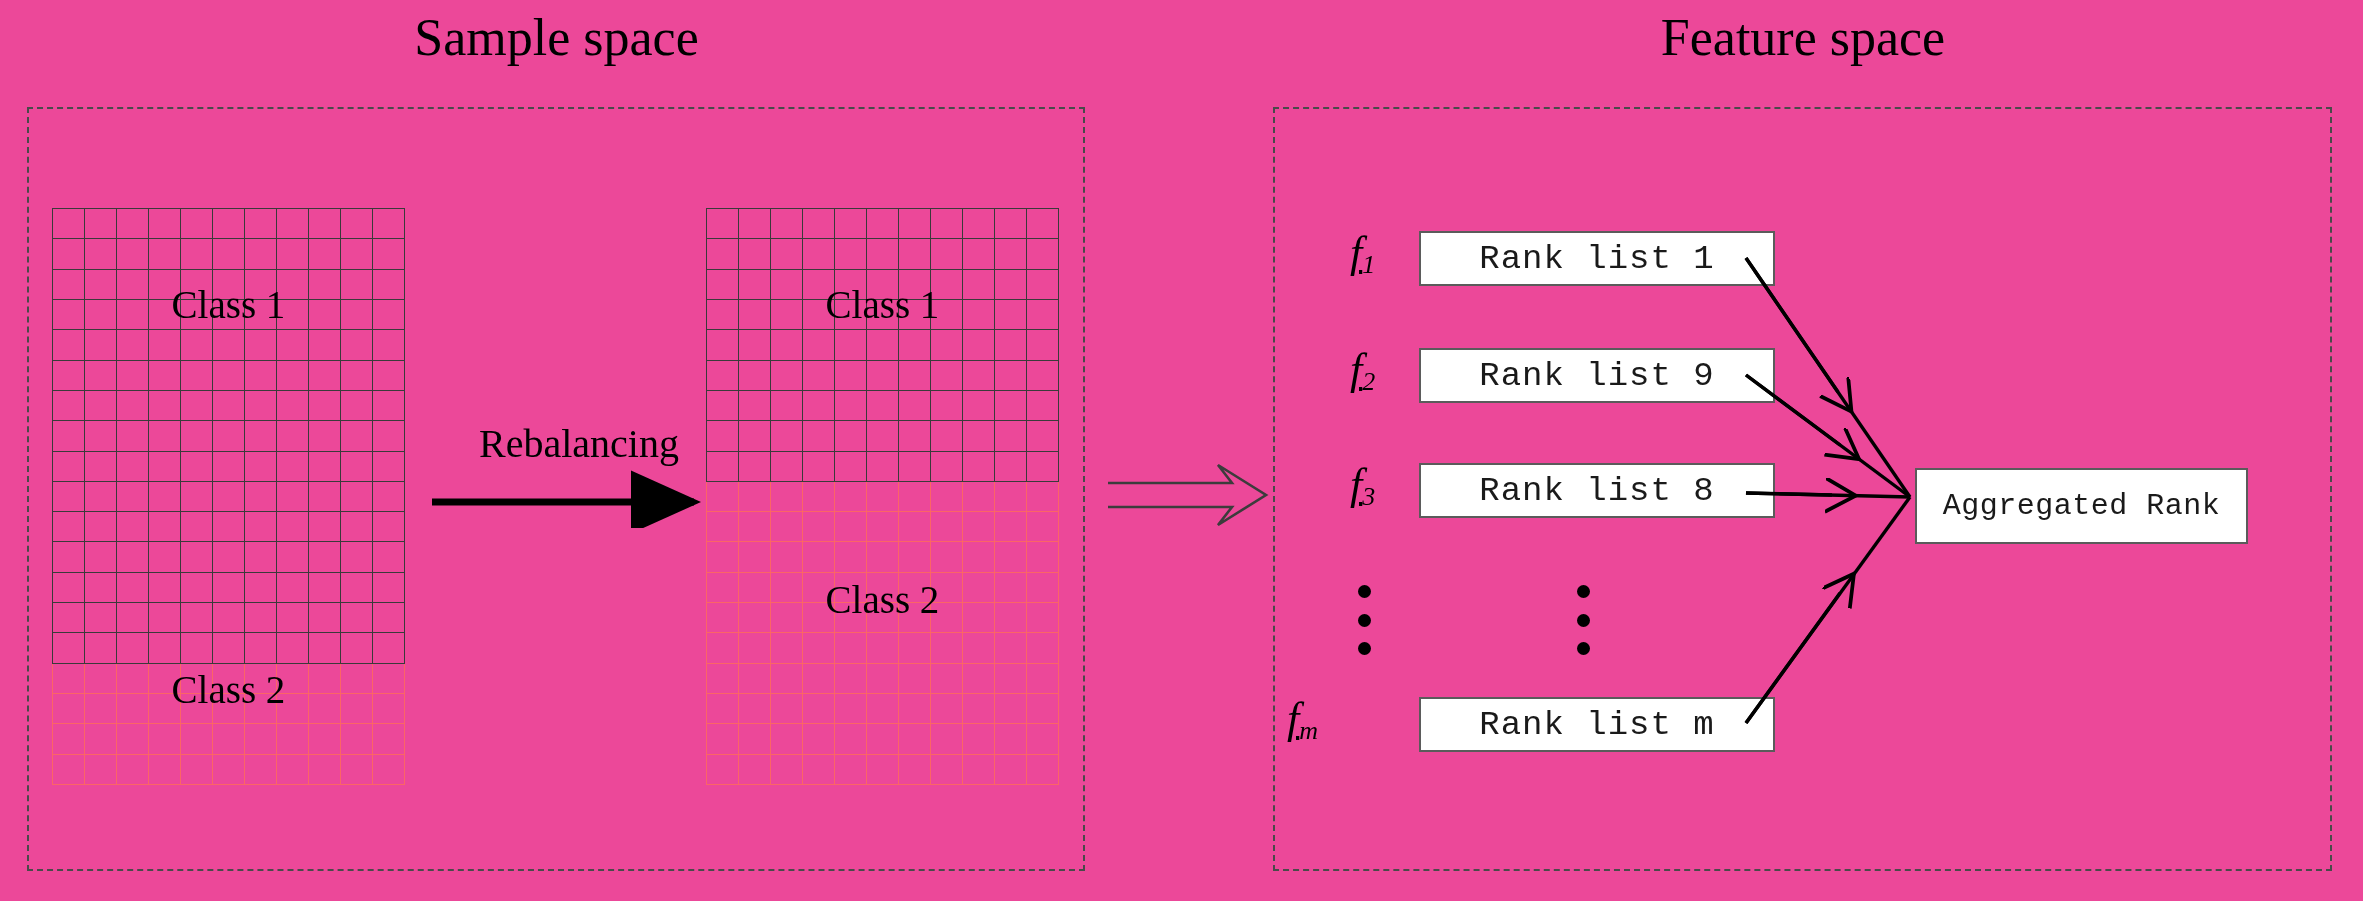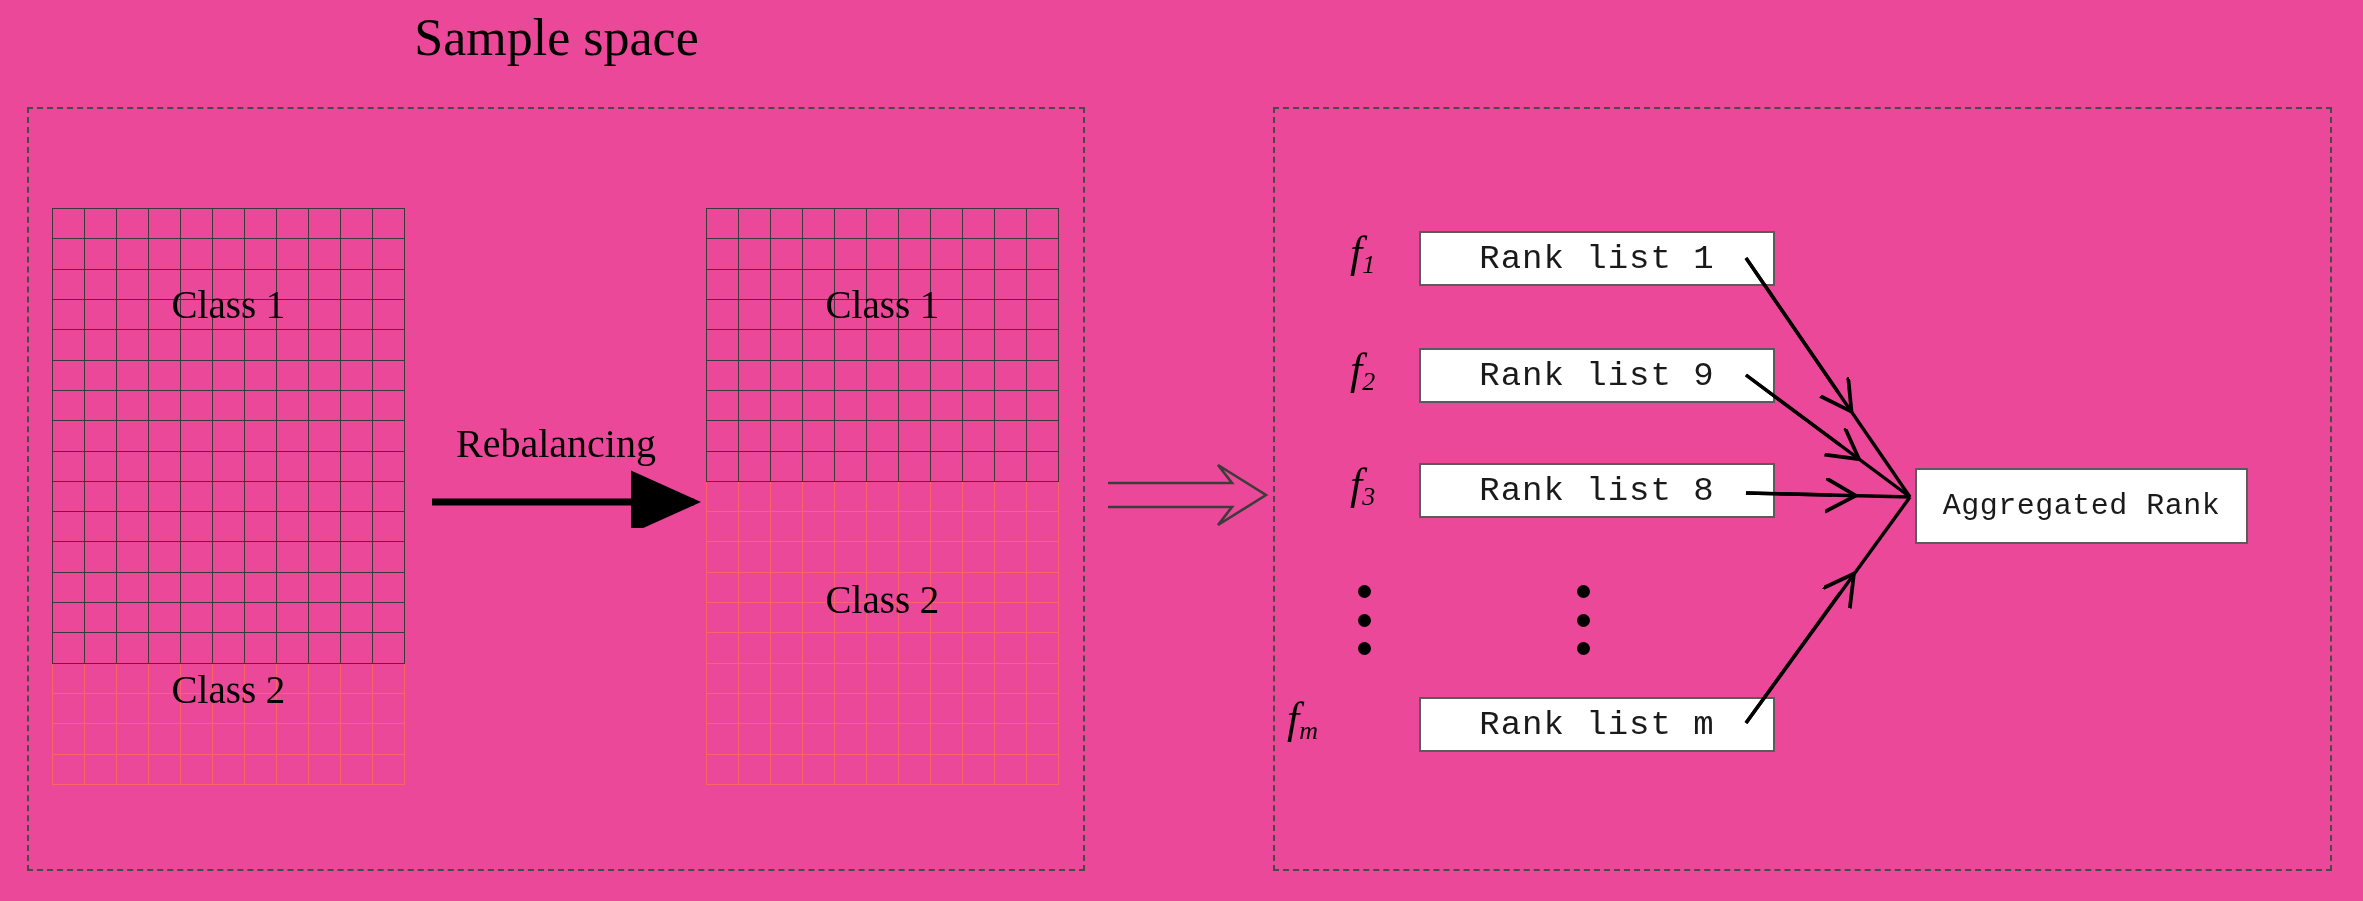--- a/index.html
+++ b/index.html
@@ -76,21 +76,21 @@
   
   #rebalancing-arrow-wrap {
     position: absolute;
     left: 432px;
     top: 408px;
     width: 270px;
     height: 120px;
   }
   #rebalancing-label {
     position: absolute;
-    left: 421px;
+    left: 444px;
     top: 420px;
     width: 270px;
     text-align: center;
     font-family: "Liberation Serif", serif;
     font-size: 40px;
     color: #000000;
     white-space: nowrap;
   }
 
   
@@ -102,20 +102,21 @@
     height: 90px;
   }
   .feature-symbol {
     position: absolute;
     font-family: "Liberation Serif", serif;
     font-style: italic;
     font-size: 44px;
     color: #000000;
     white-space: nowrap;
     line-height: 1;
+    text-decoration: underline;
   }
   .feature-symbol sub {
     font-size: 26px;
     font-style: italic;
     vertical-align: baseline;
     position: relative;
     bottom: -6px;
   }
   .rank-box {
     position: absolute;
@@ -182,20 +183,21 @@
     height: 600px;
   }
 </style>
 </head>
 <body>
 
 <div id="canvas">
 
   <div class="section-title" id="sample-space-title">Sample space</div>
 
+  <div class="section-title" id="feature-space-title">Feature space</div>
 
   <div class="dashed-panel" id="sample-space-panel"></div>
 
   <div class="dashed-panel" id="feature-space-panel"></div>
 
   <div class="class-grid" id="grid-left">
       <div class="grid-row row-class1">
         <div class="grid-cell"></div>
         <div class="grid-cell"></div>
         <div class="grid-cell"></div>

